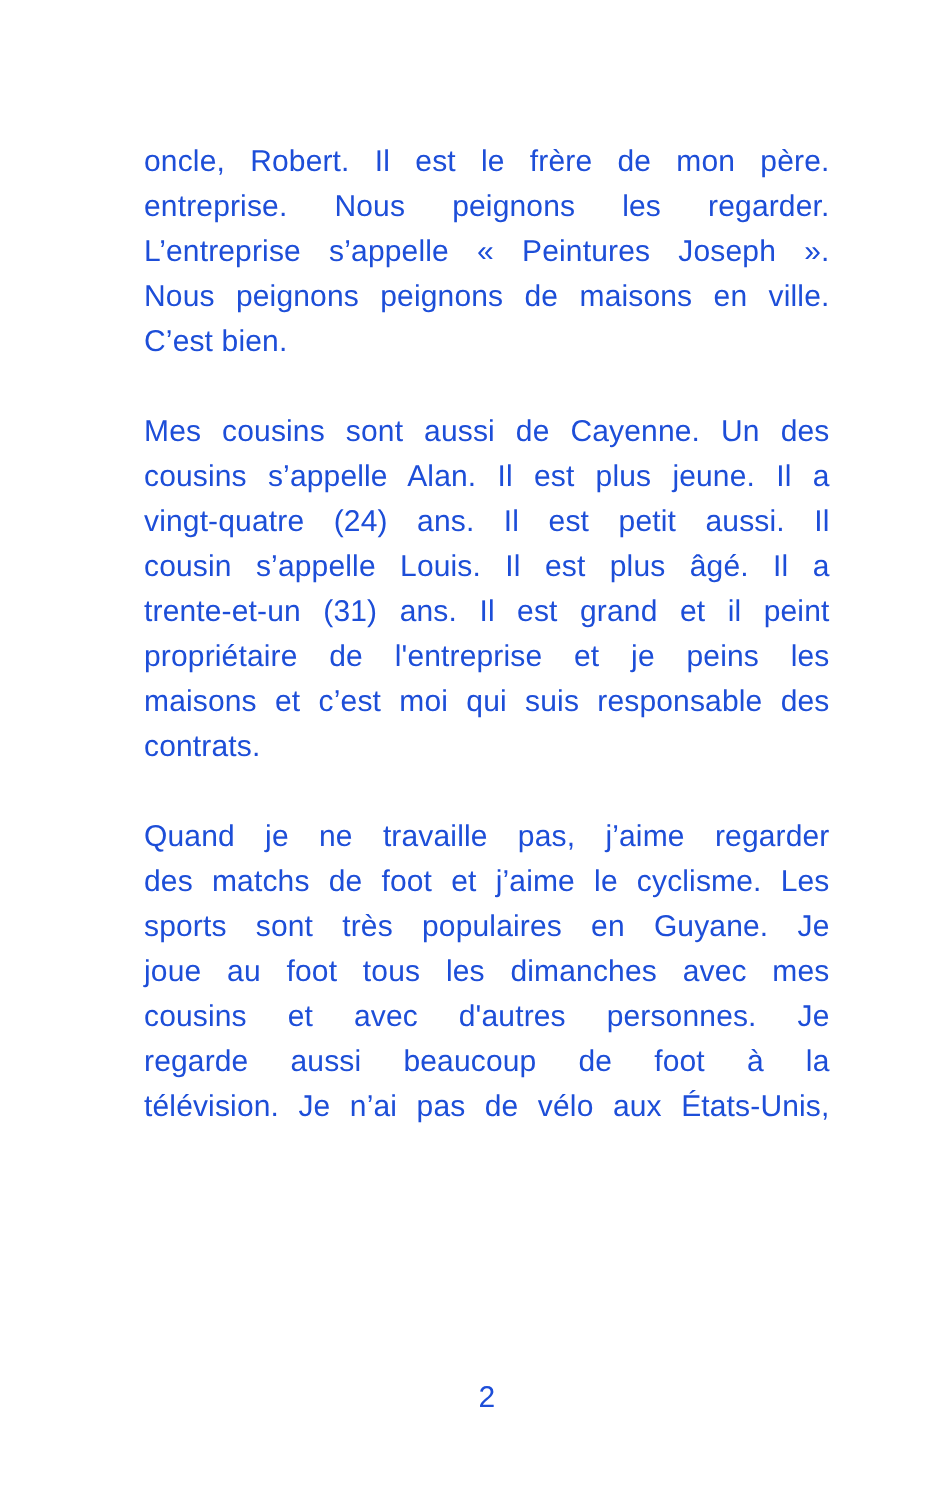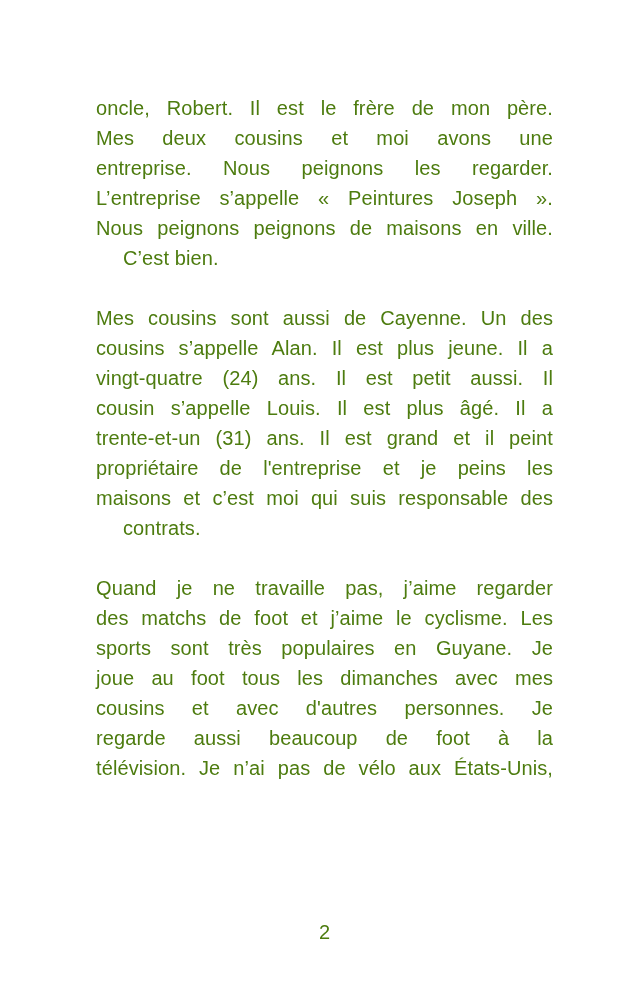--- a/index.html
+++ b/index.html
@@ -7,21 +7,21 @@
     padding: 0;
     background: #ffffff;
   }
   .page {
     position: relative;
     width: 625px;
     height: 1000px;
     background: #ffffff;
     overflow: hidden;
     font-family: "Liberation Sans", "DejaVu Sans", sans-serif;
-    color: #4d7c0f;
+    color: #1d4ed8;
   }
   .text-block {
     position: absolute;
     left: 96px;
     top: 93px;
     width: 457px;
     font-size: 20px;
     line-height: 30px;
   }
   .paragraph {
@@ -31,40 +31,38 @@
     margin-bottom: 0;
   }
   .line {
     text-align: justify;
     text-align-last: justify;
     white-space: nowrap;
     letter-spacing: 0.1px;
   }
   .line.last {
     text-align-last: left;
-    margin-left: 27px;
   }
   .page-number {
     position: absolute;
     left: 96px;
     top: 917px;
     width: 457px;
     text-align: center;
     font-size: 20px;
     line-height: 30px;
   }
 </style>
 </head>
 <body>
 
 <div class="page">
   <div class="text-block" id="text-block">
       <div class="paragraph">
         <div class="line">oncle, Robert. Il est le frère de mon père.</div>
-        <div class="line">Mes deux cousins et moi avons une</div>
         <div class="line">entreprise. Nous peignons les regarder.</div>
         <div class="line">L’entreprise s’appelle « Peintures Joseph ».</div>
         <div class="line">Nous peignons peignons de maisons en ville.</div>
         <div class="line last">C’est bien.</div>
       </div>
       <div class="paragraph">
         <div class="line">Mes cousins sont aussi de Cayenne. Un des</div>
         <div class="line">cousins s’appelle Alan. Il est plus jeune. Il a</div>
         <div class="line">vingt-quatre (24) ans. Il est petit aussi. Il</div>
         <div class="line">cousin s’appelle Louis. Il est plus âgé. Il a</div>

